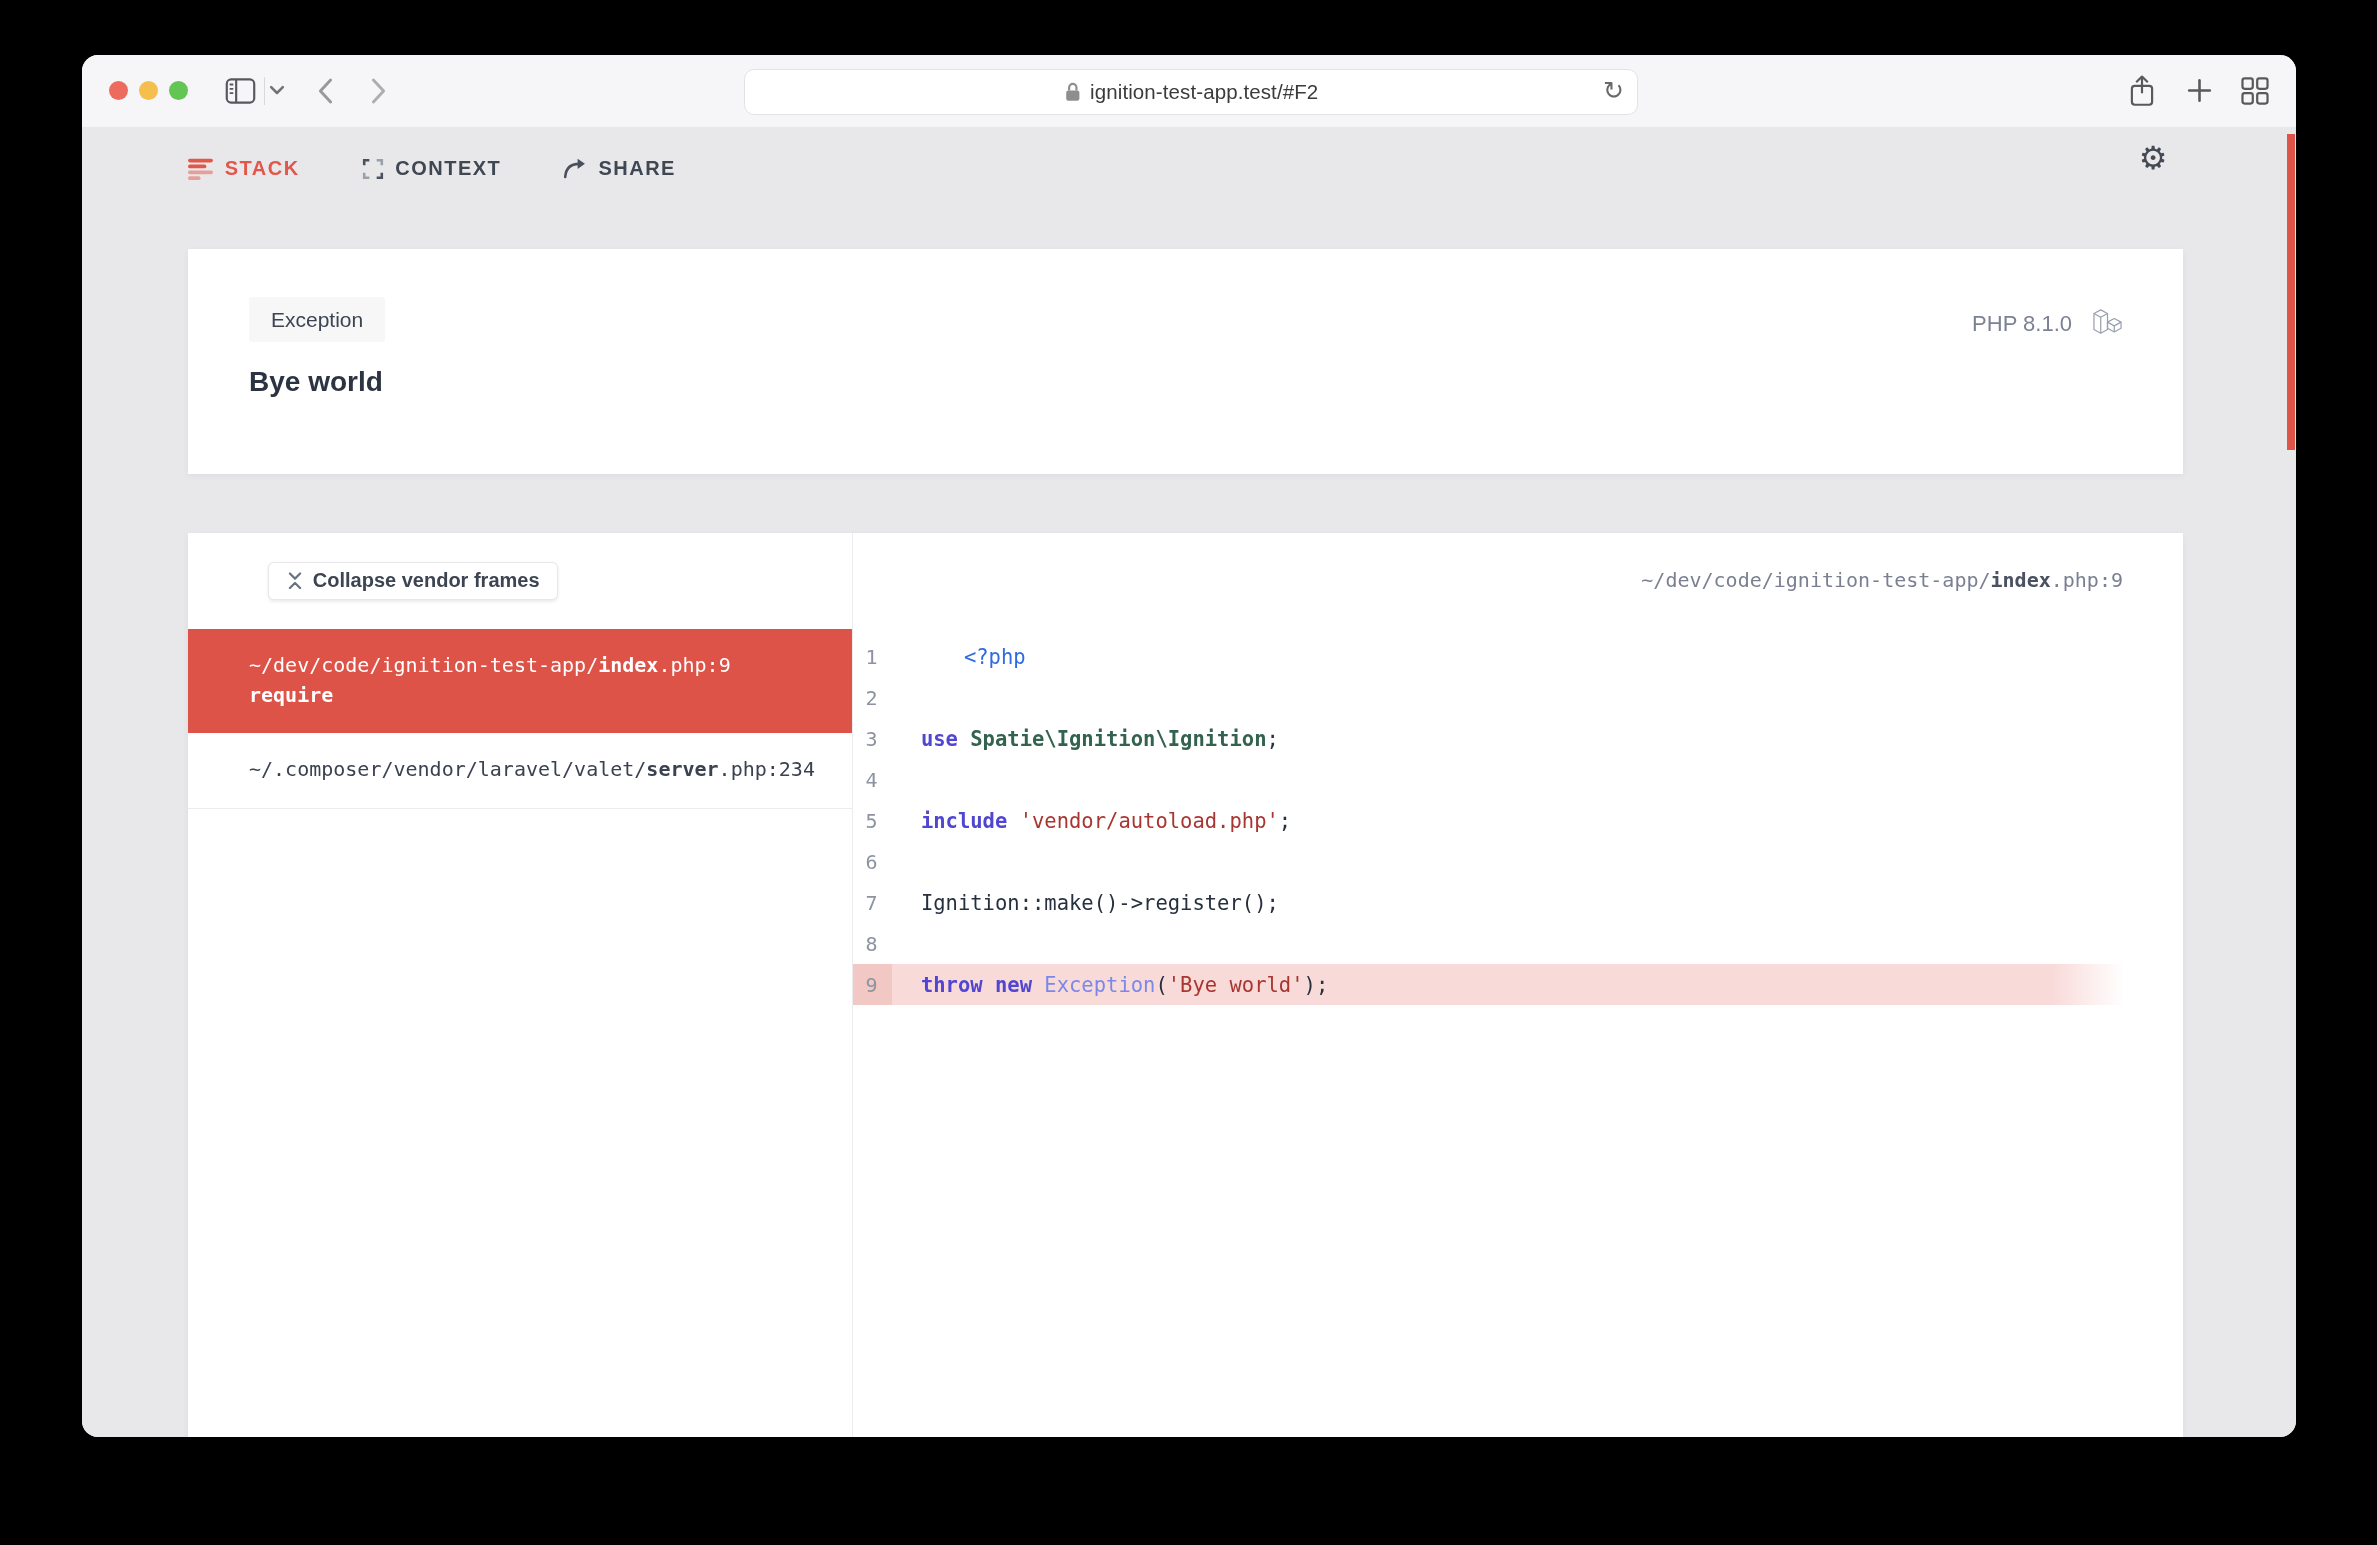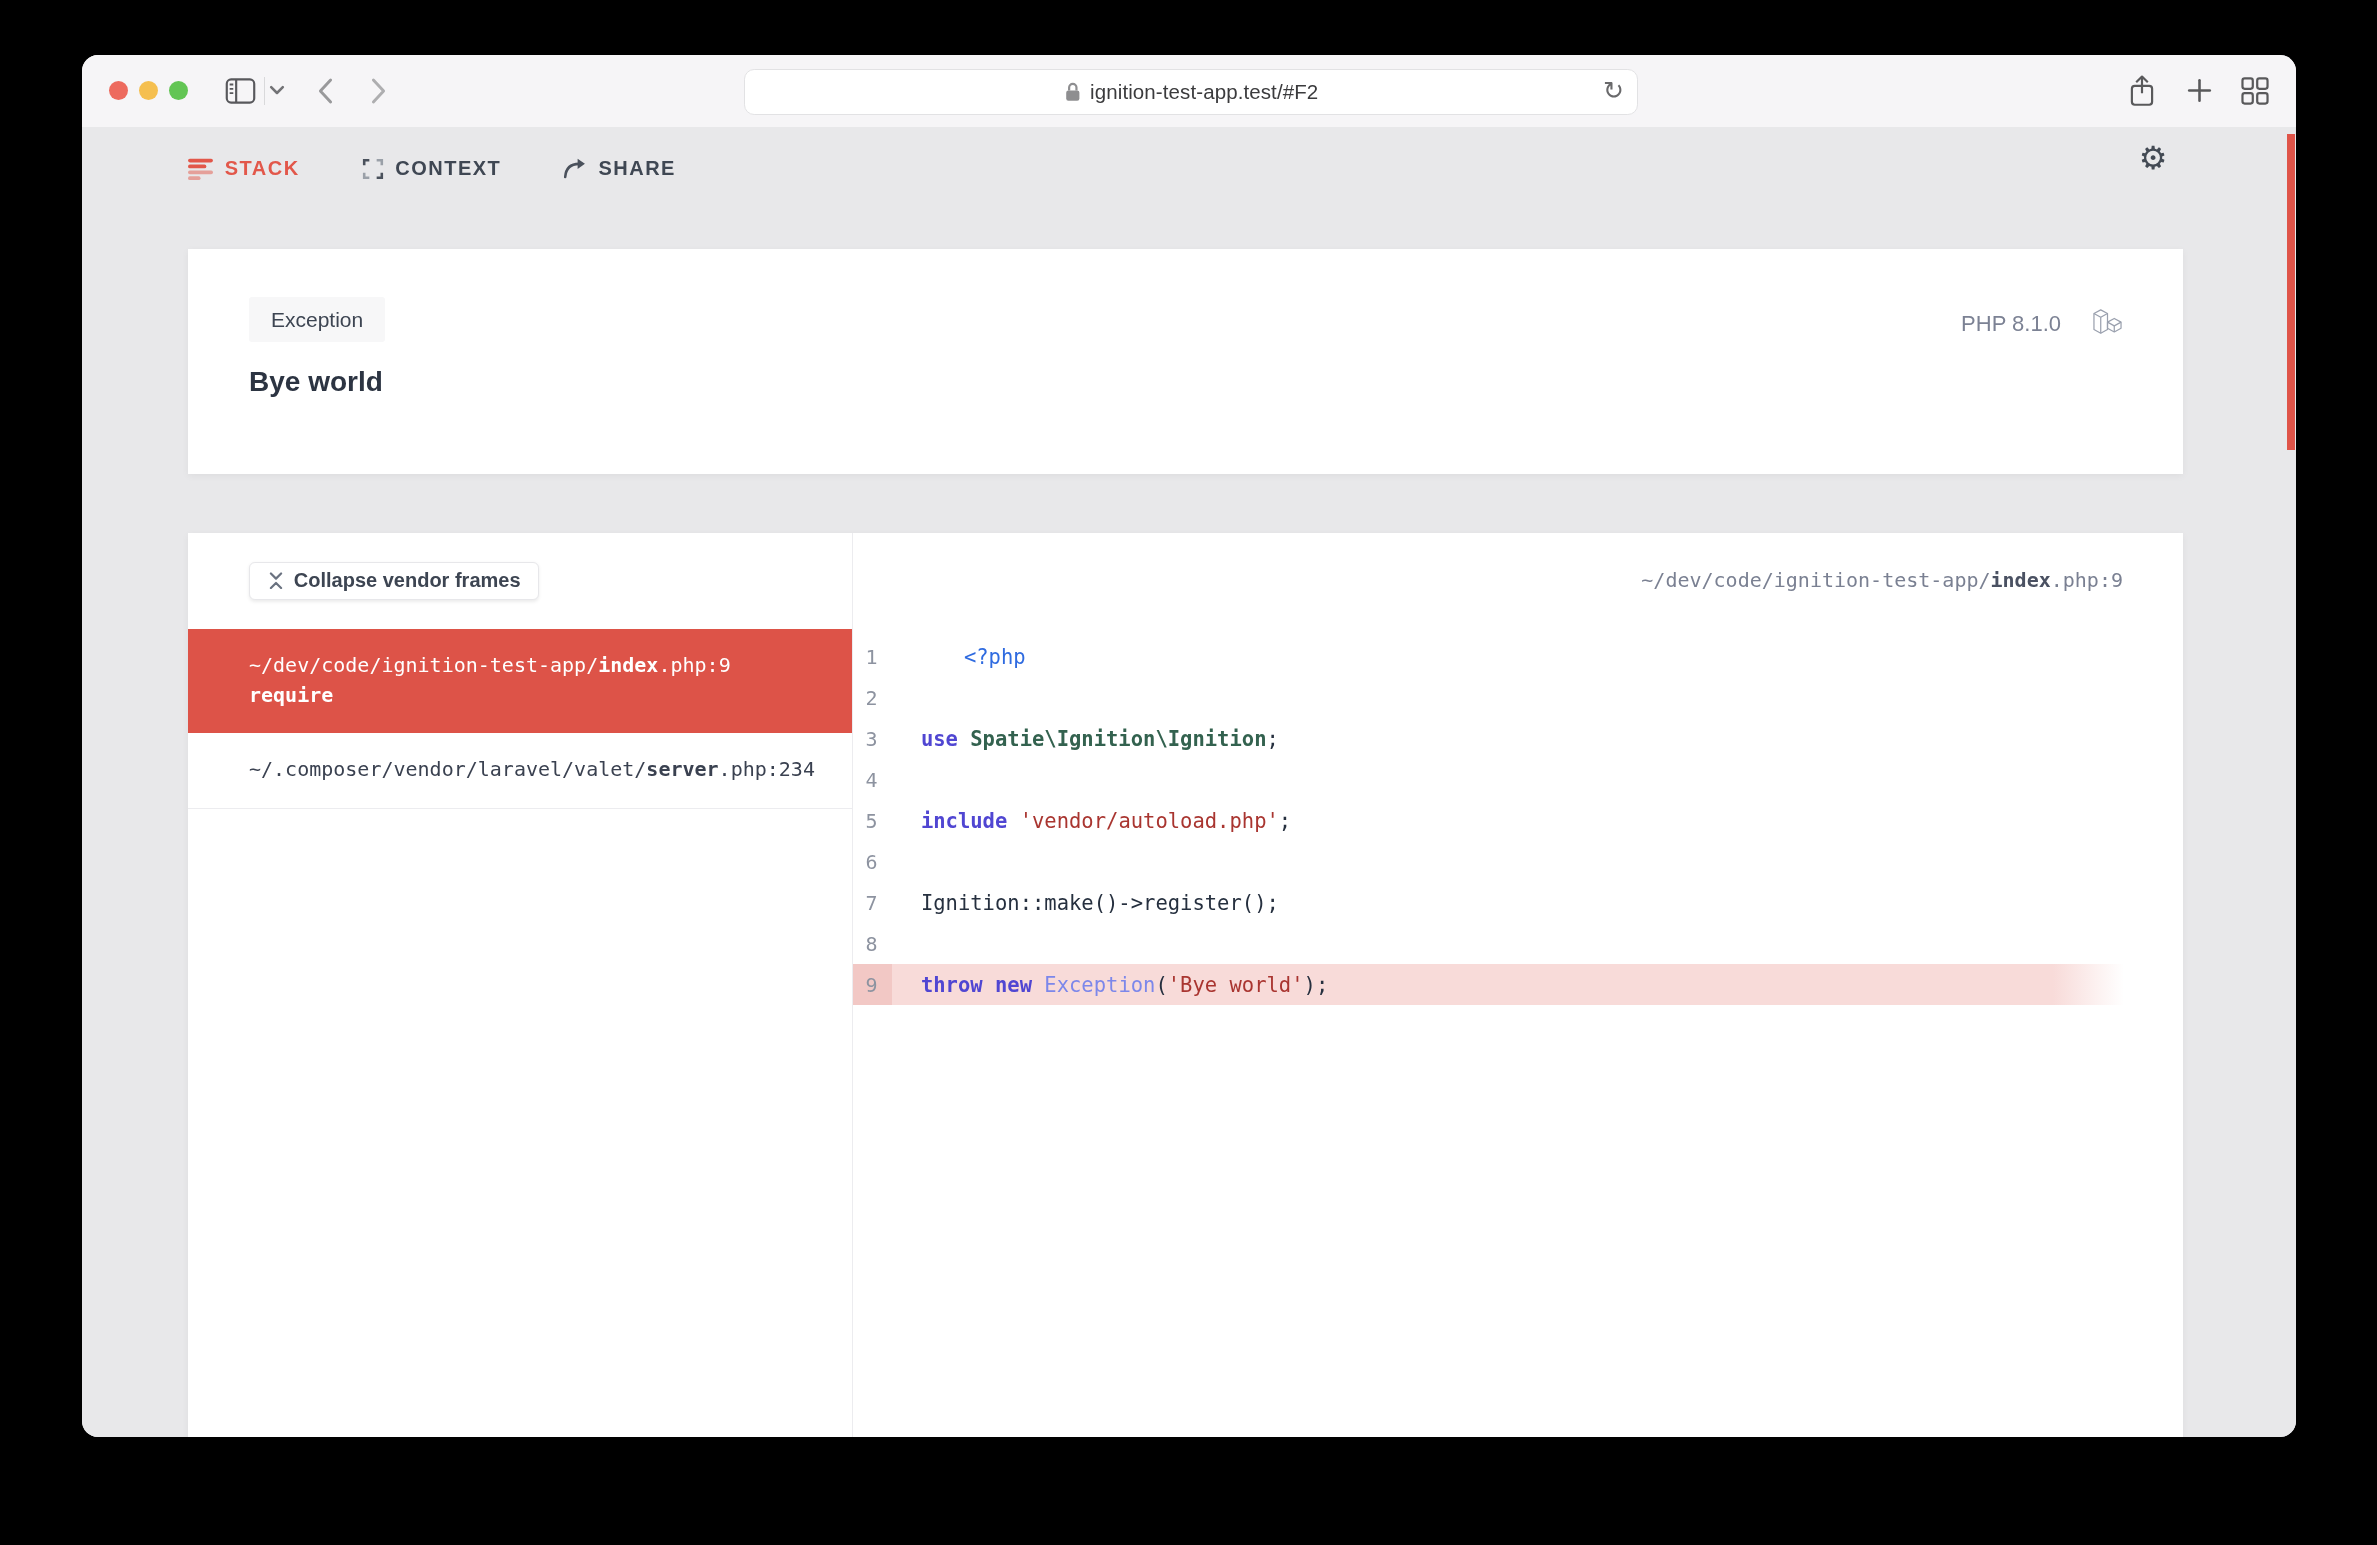--- a/index.html
+++ b/index.html
@@ -34,27 +34,27 @@
     color:#3f4753;cursor:pointer;}
   .tab.active{color:#e2574a;}
   .gearbtn{position:absolute;top:11.7px;right:124px;width:38px;height:38px;display:flex;
     align-items:center;justify-content:center;font-size:32px;color:#434a54;cursor:pointer;}
 
   .card{position:absolute;left:106px;width:1995px;background:#fff;box-shadow:0 2.2px 7.3px rgba(0,0,0,.05);}
   .exc-card{top:122px;height:225px;}
   .badge{position:absolute;left:61px;top:48px;height:45px;line-height:45px;padding:0 22px;
     background:#f7f7f8;border-radius:2.9px;font-size:21px;color:#3d4552;}
   .exc-title{position:absolute;left:61px;top:117px;font-size:28px;font-weight:700;color:#2c3442;}
-  .exc-meta{position:absolute;right:60px;top:59px;display:flex;align-items:center;gap:31px;
+  .exc-meta{position:absolute;right:60px;top:59px;display:flex;align-items:center;gap:20px;
     font-size:22px;color:#7c8294;}
 
   
   .trace-card{top:406px;height:952px;display:flex;}
   .stackpane{width:665px;border-right:1.5px solid #ececef;padding-top:28.5px;box-sizing:border-box;}
-  .collapse-btn{margin-left:61px;height:38px;display:inline-flex;align-items:center;gap:10.2px;
+  .collapse-btn{margin-left:80px;height:38px;display:inline-flex;align-items:center;gap:10.2px;
     padding:0 17.6px;background:#fff;border:0.7px solid #e7e7ea;border-radius:5.9px;
     box-shadow:0 1.5px 3.7px rgba(0,0,0,.08);font-size:20px;font-weight:600;color:#3d4552;cursor:pointer;}
   .frames{margin-top:29px;}
   .frame{padding:22px 29px 23.4px 61px;font-family:"DejaVu Sans Mono",monospace;font-size:20px;
     line-height:29px;color:#3a4150;cursor:pointer;}
   .frame .fpath b{font-weight:700;}
   .frame .fmethod{font-weight:700;margin-top:1.5px;}
   .frame.active{background:#dd5348;color:#fff;}
   .frame.plain{border-bottom:1.5px solid #ececef;}
 

